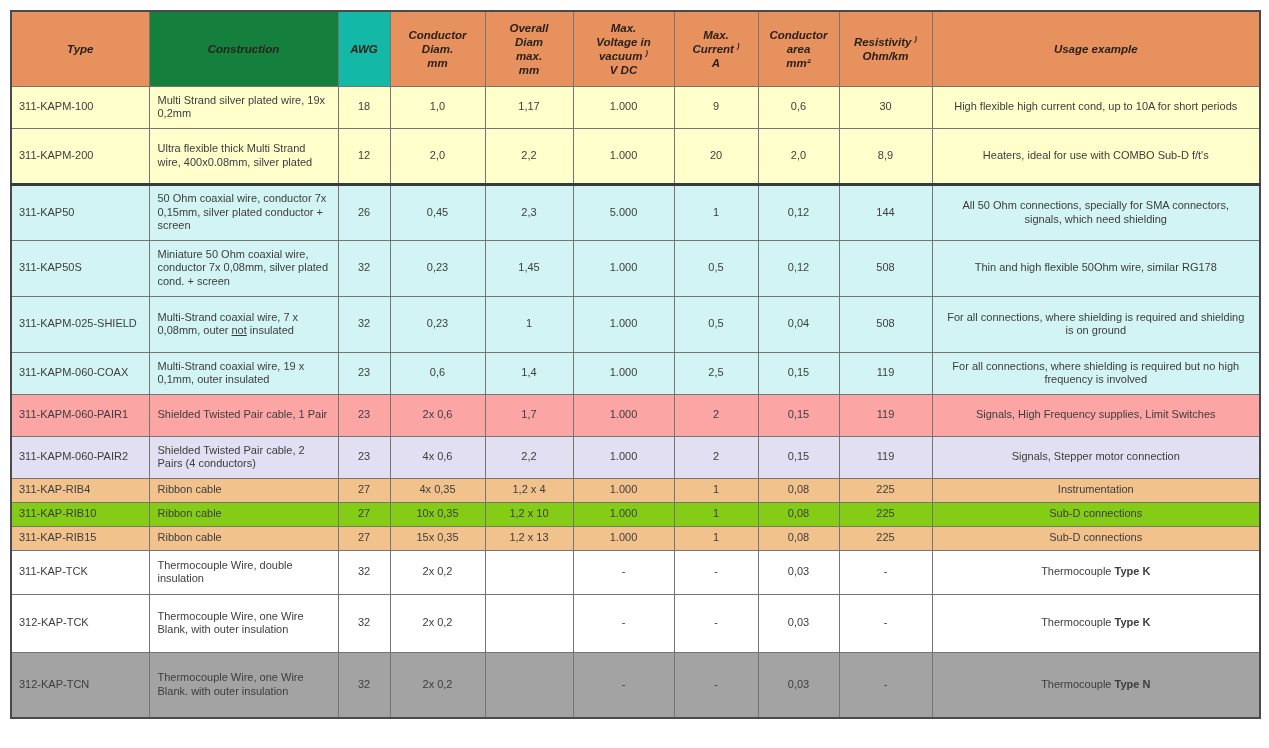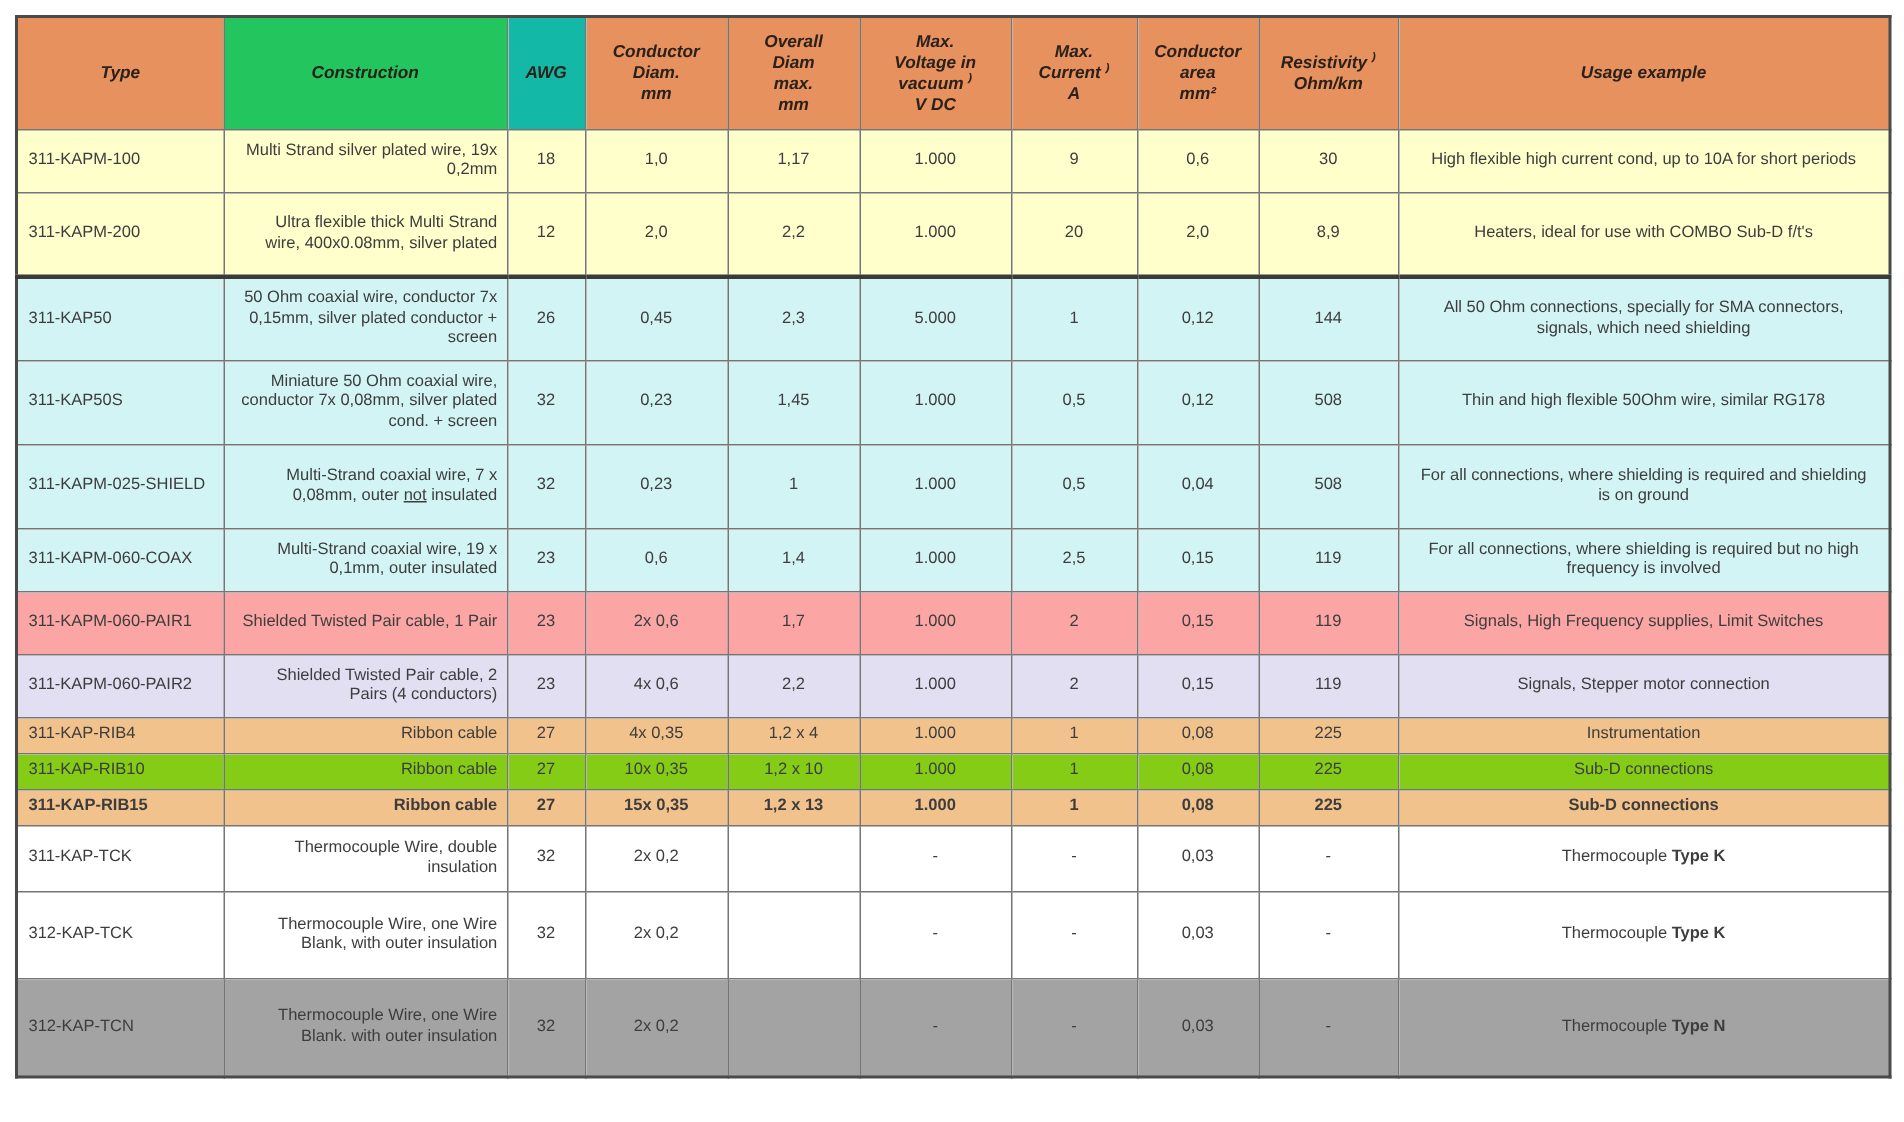--- a/index.html
+++ b/index.html
@@ -7,21 +7,21 @@
   body { font-family: "Liberation Sans", "DejaVu Sans", sans-serif; }
   .page { position:relative; width:1269px; height:748px; background:#fff; overflow:hidden; }
   table.spec { position:absolute; left:10px; top:10px; width:1249px;
     border-collapse:collapse; table-layout:fixed; border:2px solid #4a4a4a; }
   th, td { border:1px solid #757575; vertical-align:middle; color:#3d3d3d;
     font-size:11px; line-height:1.22; overflow:hidden; }
   thead th { font-weight:bold; font-style:italic; font-size:11.5px; color:#2a211a;
     text-align:center; padding:2px 3px; }
   td { padding:2px 4px; text-align:center; }
   td.col-type { text-align:left; padding:2px 4px 2px 7px; }
-  td.col-construction { text-align:right; padding:2px 6px 2px 8px; }
+  td.col-construction { text-align:left; padding:2px 6px 2px 8px; }
   td.col-usage { padding:2px 10px; }
   tr.section-start td { border-top:3px solid #3a3a3a; }
   .u { text-decoration:underline; }
   .b { font-weight:bold; }
   .sup { font-size:0.65em; vertical-align:super; line-height:0; }
 </style>
 </head>
 <body>
 
 <div class="page">
@@ -34,21 +34,21 @@
         <col style="width: 88px;">
         <col style="width: 101px;">
         <col style="width: 84px;">
         <col style="width: 81px;">
         <col style="width: 93px;">
         <col style="width: 328px;">
       </colgroup>
     <thead>
         <tr style="height: 75px;">
           <th style="background: rgb(231, 145, 94);">Type</th>
-          <th style="background: #22c55e;">Construction</th>
+          <th style="background: #15803d;">Construction</th>
           <th style="background: #14b8a6;">AWG</th>
           <th style="background: rgb(231, 145, 94);"><span>Conductor</span><br><span>Diam.</span><br><span>mm</span></th>
           <th style="background: rgb(231, 145, 94);"><span>Overall</span><br><span>Diam</span><br><span>max.</span><br><span>mm</span></th>
           <th style="background: rgb(231, 145, 94);"><span>Max.</span><br><span>Voltage in</span><br><span>vacuum </span><span class="sup">)</span><br><span>V DC</span></th>
           <th style="background: rgb(231, 145, 94);"><span>Max.</span><br><span>Current </span><span class="sup">)</span><br><span>A</span></th>
           <th style="background: rgb(231, 145, 94);"><span>Conductor</span><br><span>area</span><br><span>mm²</span></th>
           <th style="background: rgb(231, 145, 94);"><span>Resistivity </span><span class="sup">)</span><br><span>Ohm/km</span></th>
           <th style="background: rgb(231, 145, 94);">Usage example</th>
         </tr>
       </thead>
@@ -166,21 +166,21 @@
           <td class="col-construction">Ribbon cable</td>
           <td class="col-awg">27</td>
           <td class="col-cond_diam">10x 0,35</td>
           <td class="col-overall_diam">1,2 x 10</td>
           <td class="col-voltage">1.000</td>
           <td class="col-current">1</td>
           <td class="col-area">0,08</td>
           <td class="col-resistivity">225</td>
           <td class="col-usage">Sub-D connections</td>
         </tr>
-        <tr style="height: 24px; background: rgb(242, 194, 141); font-weight: bold;">
+        <tr style="height: 24px; background: rgb(242, 194, 141);">
           <td class="col-type">311-KAP-RIB15</td>
           <td class="col-construction">Ribbon cable</td>
           <td class="col-awg">27</td>
           <td class="col-cond_diam">15x 0,35</td>
           <td class="col-overall_diam">1,2 x 13</td>
           <td class="col-voltage">1.000</td>
           <td class="col-current">1</td>
           <td class="col-area">0,08</td>
           <td class="col-resistivity">225</td>
           <td class="col-usage">Sub-D connections</td>

